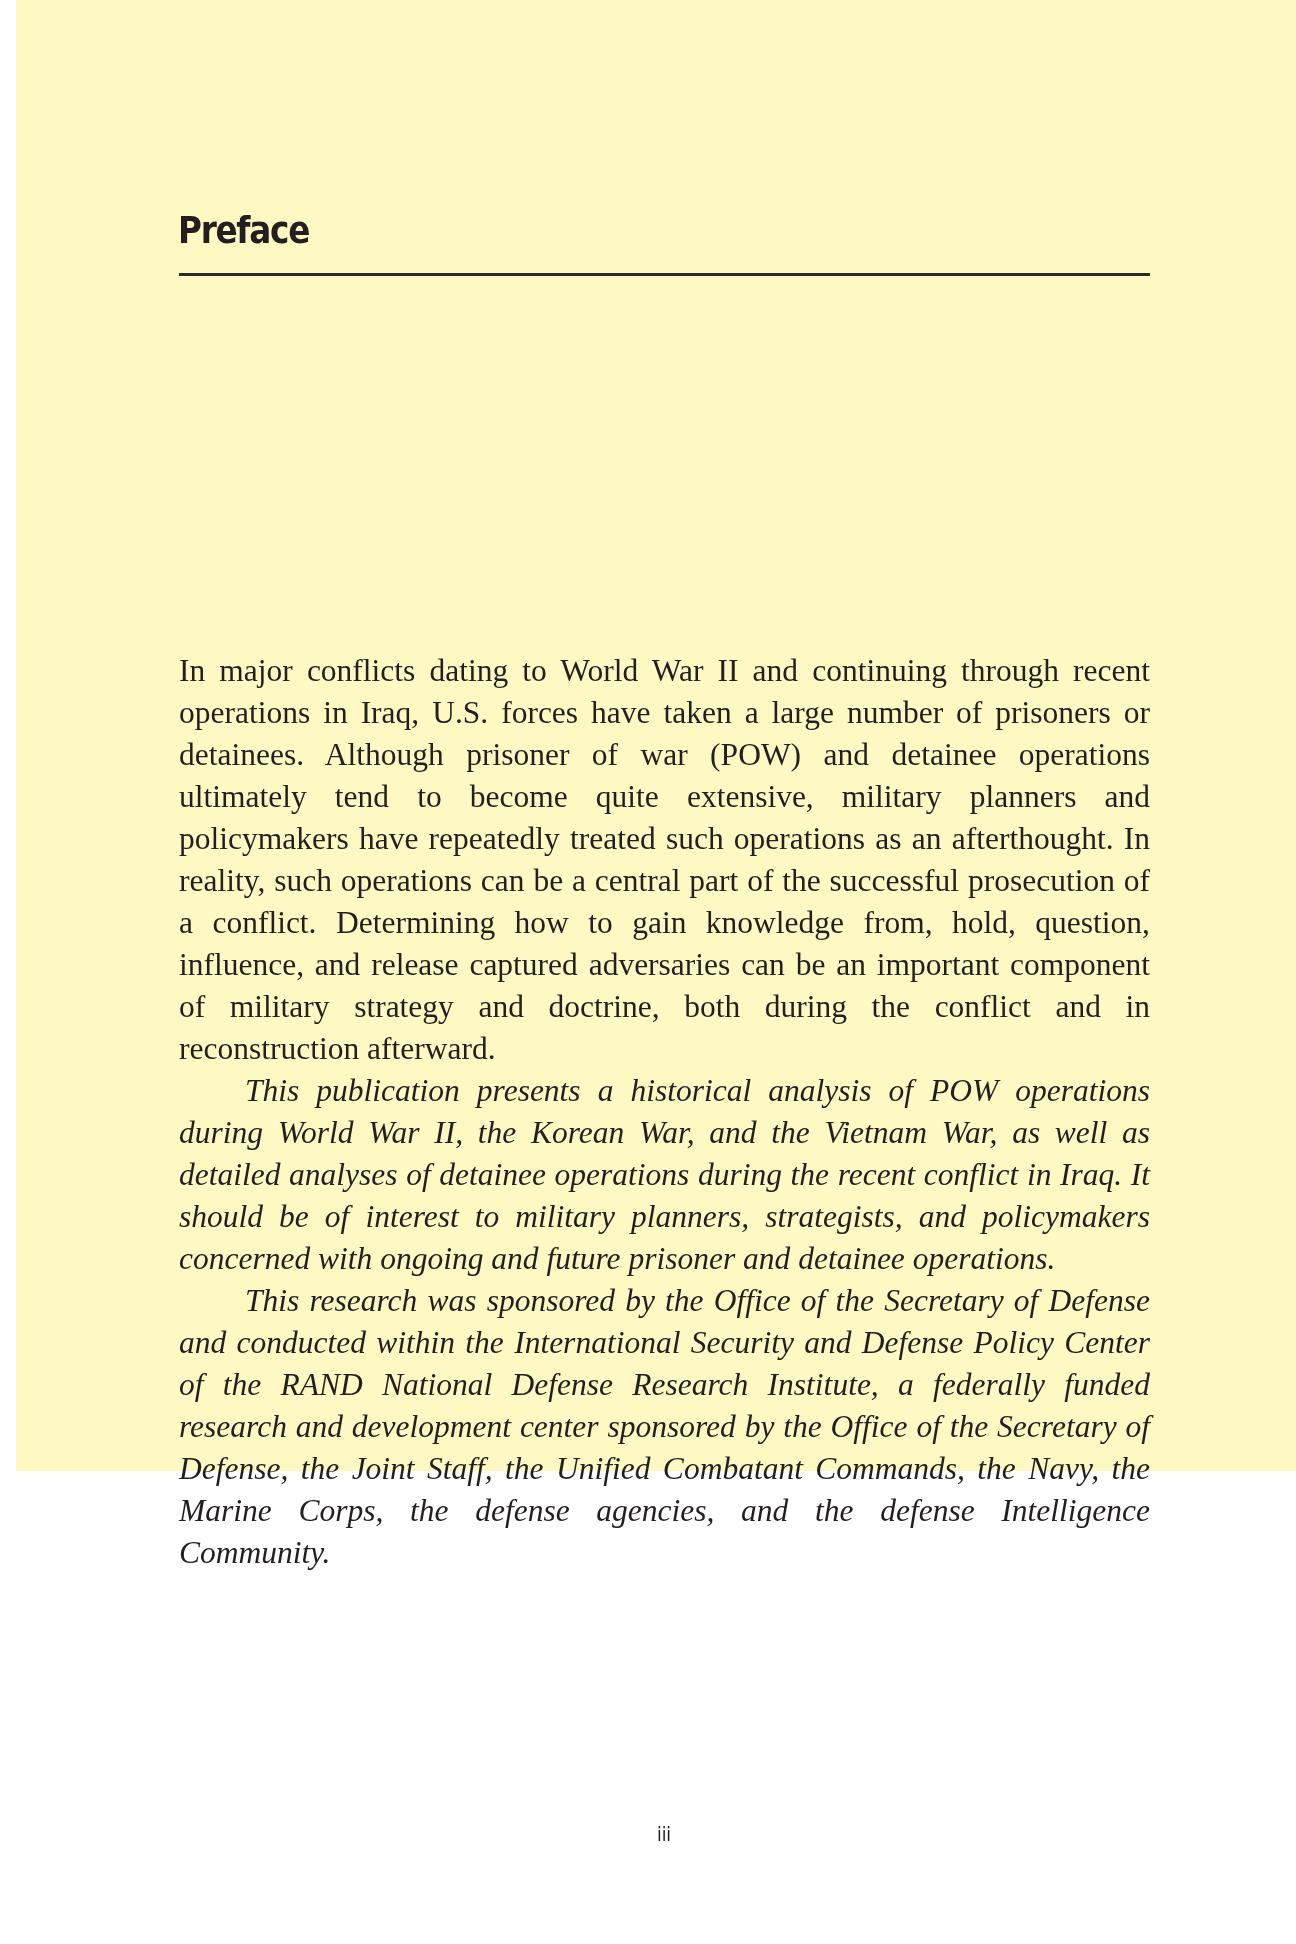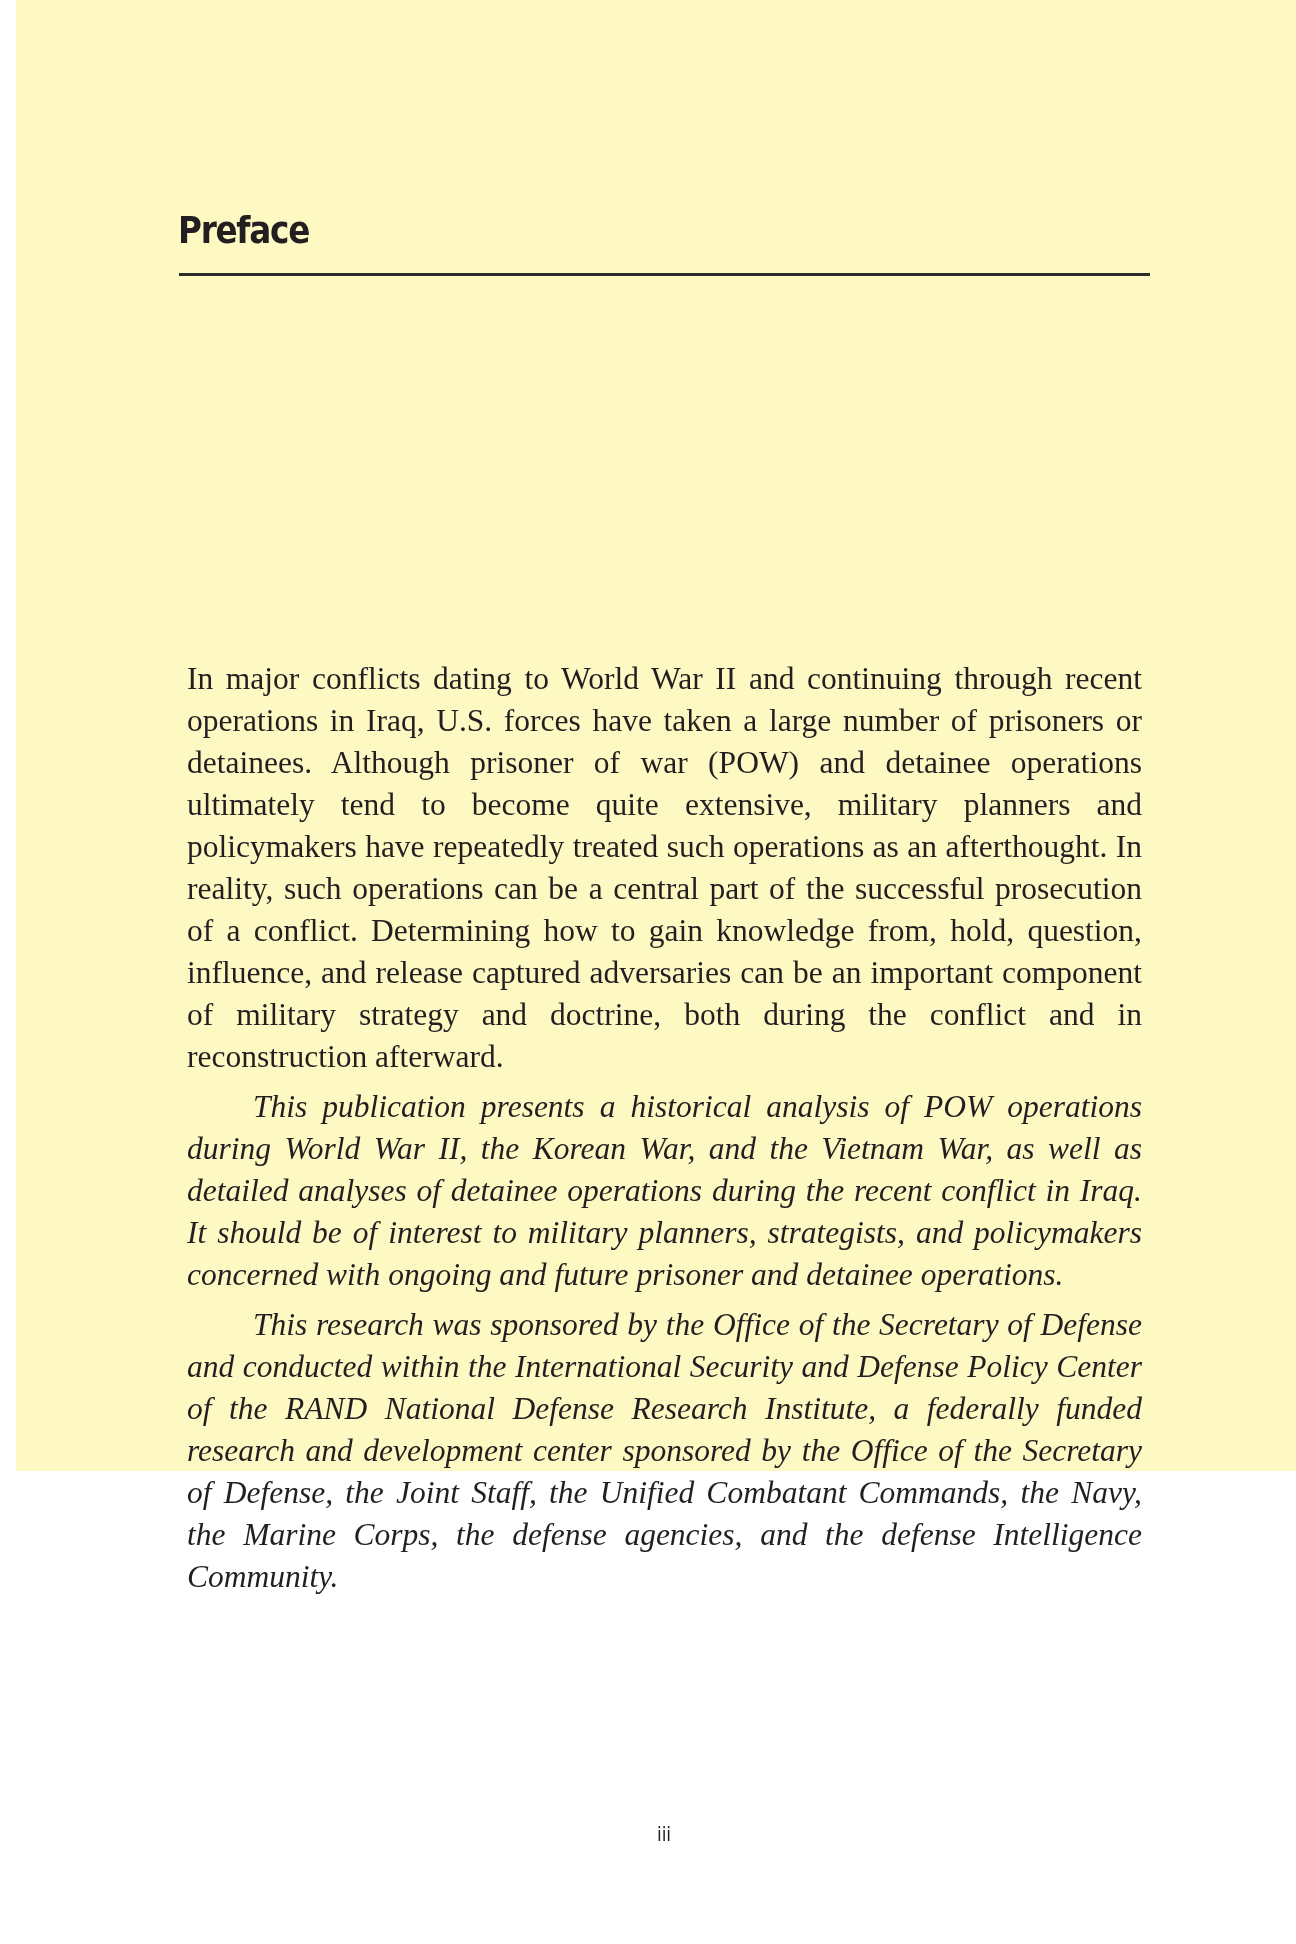--- a/index.html
+++ b/index.html
@@ -49,21 +49,21 @@
       top: 650px;
       width: 971px;
       font-family: "Liberation Serif", serif;
       font-size: 31.5px;
       line-height: 42px;
       color: #231f20;
       text-align: justify;
       hyphens: manual;
     }
     .body-text p {
-      margin: 8px;
+      margin: 0;
     }
     .body-text p.indent {
       text-indent: 66px;
       font-style: italic;
     }
     .page-number {
       position: absolute;
       left: 0;
       width: 1296px;
       top: 1822px;

